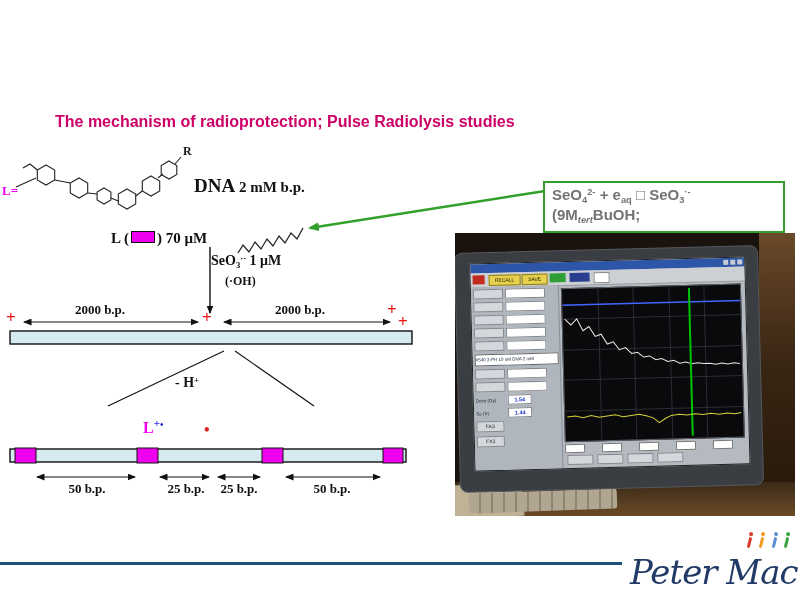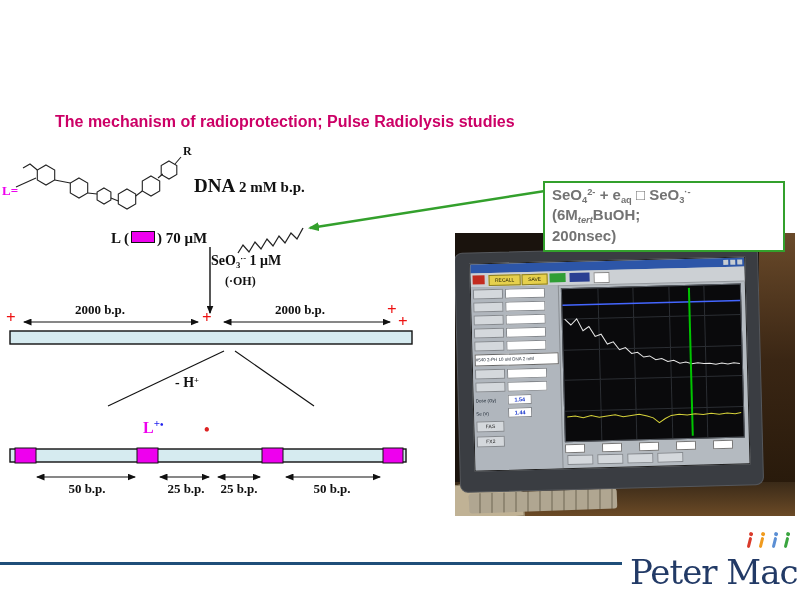--- a/index.html
+++ b/index.html
@@ -85,21 +85,21 @@
   .sc-plot{position:absolute;left:90px;top:26px;width:178px;height:152px;background:#0a0a0c;
          border:1px solid #5a5f66;}
   .sc-xaxis{position:absolute;left:90px;top:182px;width:178px;height:8px;display:flex;gap:17px;}
   .axis-box{width:18px;height:7px;background:#fff;border:1px solid #777;}
   .sc-bottomrow{position:absolute;left:92px;top:193px;width:176px;height:9px;display:flex;gap:4px;}
   .bot-box{width:24px;height:8px;background:#d4d8dc;border:1px solid #85898e;}
 
   .footer-rule{position:absolute;left:0;top:562px;width:622px;height:3px;background:#1f4e79;z-index:2;}
   .logo{position:absolute;left:630px;top:534px;width:166px;height:60px;z-index:2;}
   .logo-text{position:absolute;left:0;bottom:2px;font-family:"DejaVu Serif",serif;
-         font-size:34px;color:#223a66;letter-spacing:-1px;white-space:nowrap;}
+         font-style:italic;font-size:34px;color:#223a66;letter-spacing:-1px;white-space:nowrap;}
   .logo-figures{position:absolute;right:8px;top:0;}
   .fig{display:inline-block;width:3px;height:11px;border-radius:2px;margin-left:5px;
        transform:rotate(14deg);position:relative;}
   .fig::after{content:'';position:absolute;top:-5px;left:-1px;width:4px;height:4px;
        border-radius:50%;background:inherit;}
   .f1{background:#d93a2b;} .f2{background:#f09b1e;} .f3{background:#5b8fd4;} .f4{background:#3aa53f;}
 </style>
 </head>
 <body>
 
@@ -157,22 +157,21 @@
       <line x1="160" y1="477" x2="209" y2="477" marker-start="url(#mB)" marker-end="url(#mB)"></line>
       <line x1="218" y1="477" x2="260" y2="477" marker-start="url(#mB)" marker-end="url(#mB)"></line>
       <line x1="286" y1="477" x2="380" y2="477" marker-start="url(#mB)" marker-end="url(#mB)"></line>
     </g>
   </svg>
 
   <div class="subtitle">The mechanism of radioprotection; Pulse Radiolysis studies</div>
 
   <div class="callout">
     <div><span>SeO</span><sub>4</sub><sup>2-</sup><span> + e</span><sub>aq</sub><span> □ </span><span>SeO</span><sub>3</sub><sup>·-</sup></div>
-    <div><span>(6M</span><span class="tert">tert</span><span>BuOH;</span></div>
-    <div><span>200nsec)</span></div>
+    <div><span>(9M</span><span class="tert">tert</span><span>BuOH;</span></div>
   </div>
 
   <div class="dlabel" id="l-eq">L=</div>
   <div class="dlabel" id="r-label">R</div>
   <div class="dlabel" id="dna-label"><span class="dna-big">DNA</span><span> 2 mM b.p.</span></div>
   <div class="dlabel" id="ligand-label"><span>L (</span><span class="swatch"></span><span>) 70 μM</span></div>
   <div class="dlabel" id="seo3-label"><span>SeO</span><sub>3</sub><sup>·-</sup><span> 1 μM</span></div>
   <div class="dlabel" id="oh-label">(·OH)</div>
   <div class="dlabel bp2000" id="bp2000-left">2000 b.p.</div>
   <div class="dlabel bp2000" id="bp2000-right">2000 b.p.</div>

